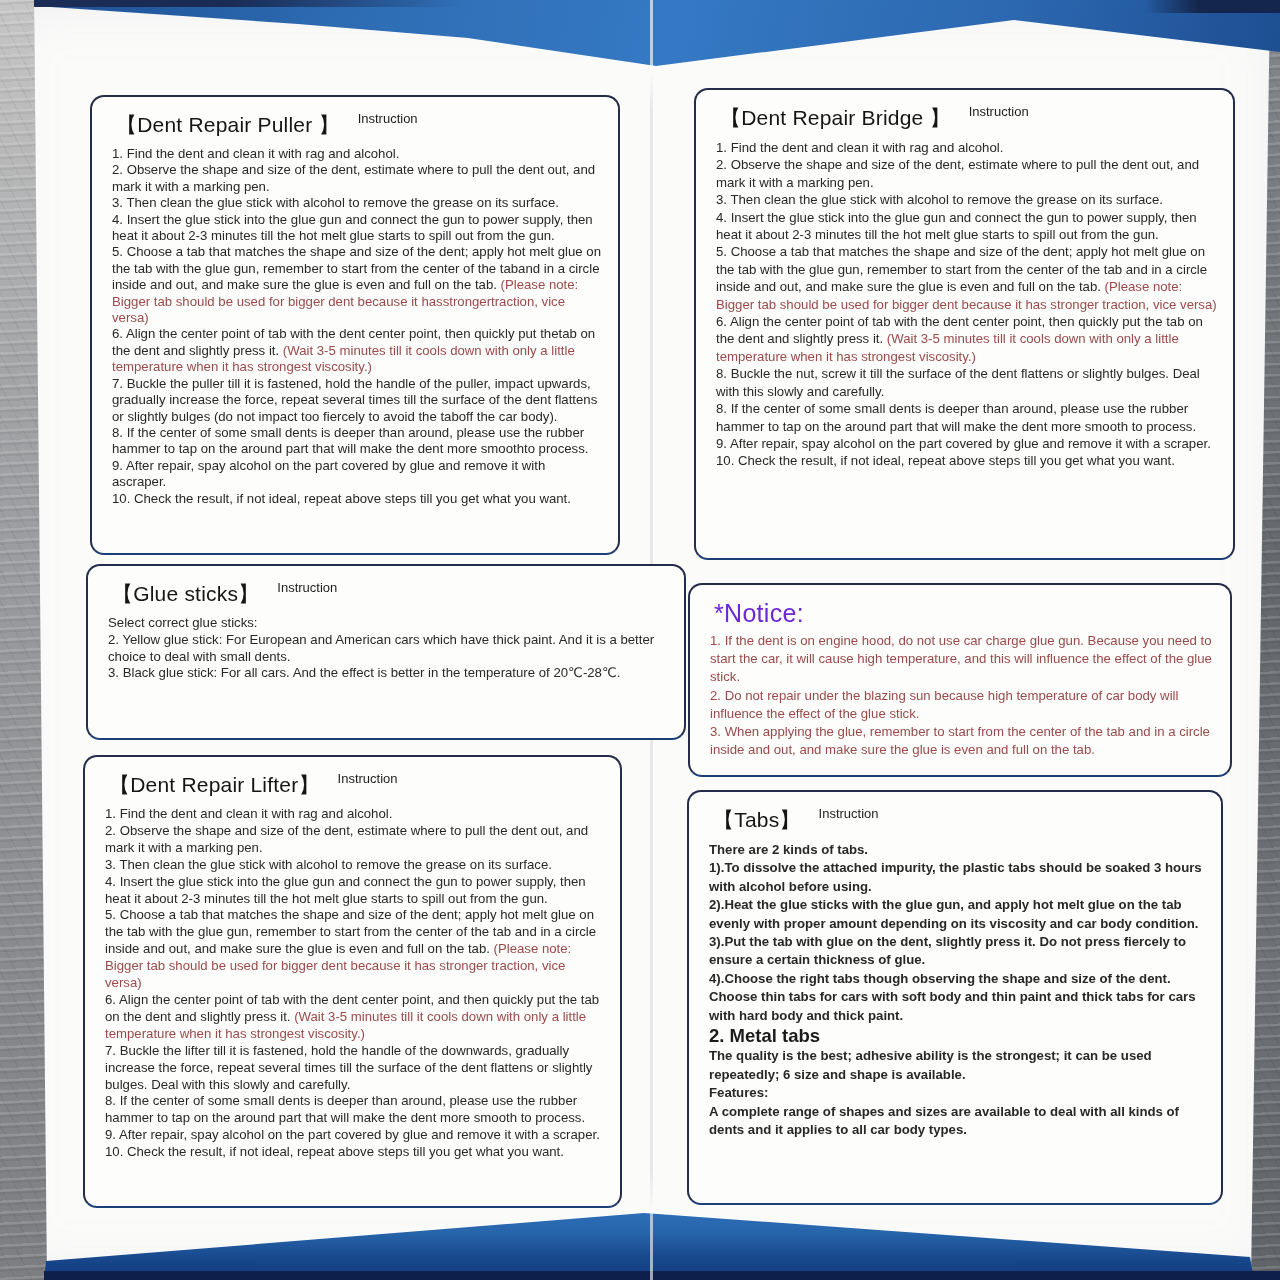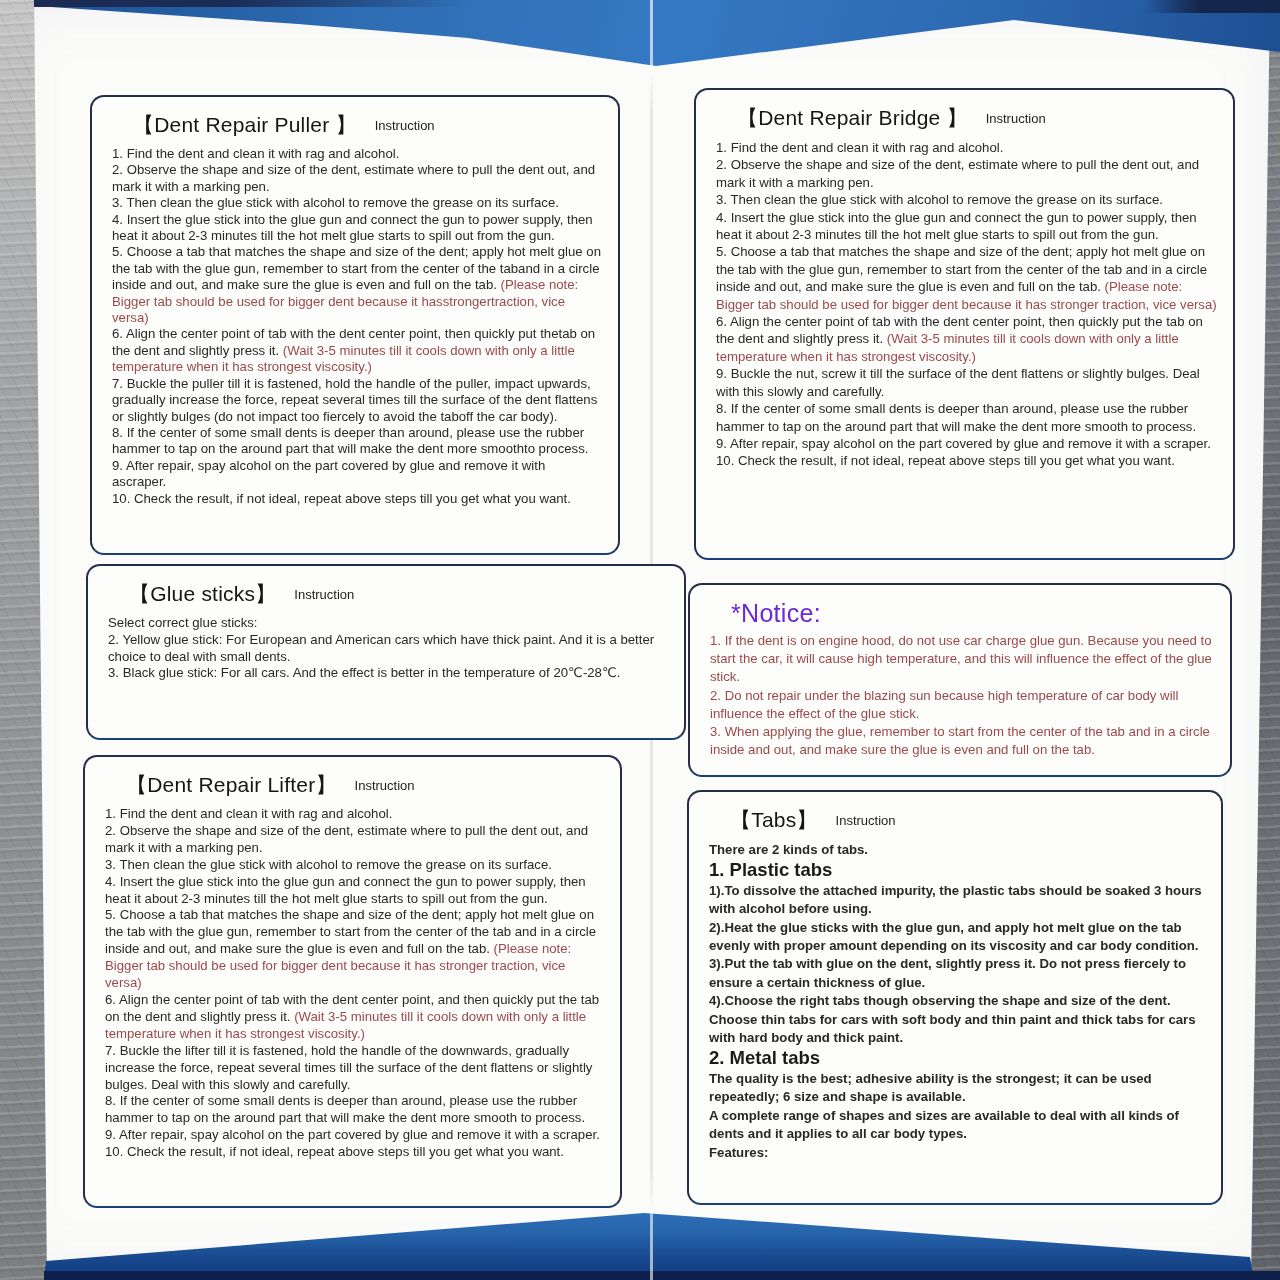--- a/index.html
+++ b/index.html
@@ -35,21 +35,21 @@
      filter:drop-shadow(0 -2px 2px rgba(25,35,48,.35));}
   .cover-bottom-navy{position:absolute;left:44px;right:0;bottom:0;height:9px;background:#0d1f4a;}
   .fold-line{position:absolute;left:650px;top:0;bottom:0;width:3px;
      background:linear-gradient(180deg,rgba(255,255,255,.65) 0,rgba(255,255,255,.65) 66px,
         rgba(120,130,145,.16) 110px,rgba(120,130,145,.16) 1170px,
         rgba(255,255,255,.6) 1218px,rgba(255,255,255,.6) 100%);}
 
   
   .panel{position:absolute;background:#fdfdfc;border:2.5px solid #242d49;border-radius:14px;
          border-bottom-color:#1c3f77;box-sizing:border-box;padding:12px 16px 8px 20px;color:#282828;}
-  .panel-head{display:flex;align-items:center;margin:2px 0 7px 21px;}
+  .panel-head{display:flex;align-items:flex-start;margin:2px 0 7px 4px;}
   .panel-title{font-size:21px;letter-spacing:.2px;color:#151515;}
   .panel-sub{font-size:13px;margin-left:18px;color:#1d1d1d;}
   .para{margin:0;font-size:13.2px;}
   .para .red{color:#9a4a4a;}
   .para.h2{font-size:18.5px;color:#1b1b1b;margin:2px 0;}
 
   #panel-puller {left:90px; top:95px; width:530px; height:460px;}
   #panel-glue   {left:86px; top:564px;width:600px; height:176px;}
   #panel-lifter {left:83px; top:755px;width:539px; height:453px;}
   #panel-bridge {left:694px;top:88px; width:541px; height:472px;}
@@ -137,21 +137,21 @@
       <span class="panel-title">【Dent Repair Bridge 】</span>
       <span class="panel-sub">Instruction</span>
     </div>
     <div class="panel-body">
         <p class="para"><span>1. Find the dent and clean it with rag and alcohol.</span></p>
         <p class="para"><span>2. Observe the shape and size of the dent, estimate where to pull the dent out, and mark it with a marking pen.</span></p>
         <p class="para"><span>3. Then clean the glue stick with alcohol to remove the grease on its surface.</span></p>
         <p class="para"><span>4. Insert the glue stick into the glue gun and connect the gun to power supply, then heat it about 2-3 minutes till the hot melt glue starts to spill out from the gun.</span></p>
         <p class="para"><span>5. Choose a tab that matches the shape and size of the dent; apply hot melt glue on the tab with the glue gun, remember to start from the center of the tab and in a circle inside and out, and make sure the glue is even and full on the tab. </span><span class="red">(Please note: Bigger tab should be used for bigger dent because it has stronger traction, vice versa)</span></p>
         <p class="para"><span>6. Align the center point of tab with the dent center point, then quickly put the tab on the dent and slightly press it. </span><span class="red">(Wait 3-5 minutes till it cools down with only a little temperature when it has strongest viscosity.)</span></p>
-        <p class="para"><span>9. Buckle the nut, screw it till the surface of the dent flattens or slightly bulges. Deal with this slowly and carefully.</span></p>
+        <p class="para"><span>8. Buckle the nut, screw it till the surface of the dent flattens or slightly bulges. Deal with this slowly and carefully.</span></p>
         <p class="para"><span>8. If the center of some small dents is deeper than around, please use the rubber hammer to tap on the around part that will make the dent more smooth to process.</span></p>
         <p class="para"><span>9. After repair, spay alcohol on the part covered by glue and remove it with a scraper.</span></p>
         <p class="para"><span>10. Check the result, if not ideal, repeat above steps till you get what you want.</span></p>
       </div>
   </section>
 
   <section class="panel" id="panel-notice">
     <div class="panel-head">
       <span class="panel-title">*Notice:</span>
     </div>
@@ -162,25 +162,24 @@
       </div>
   </section>
 
   <section class="panel" id="panel-tabs">
     <div class="panel-head">
       <span class="panel-title">【Tabs】</span>
       <span class="panel-sub">Instruction</span>
     </div>
     <div class="panel-body">
         <p class="para"><span>There are 2 kinds of tabs.</span></p>
-        <p class="para h2"><span>1. Plastic tabs</span></p>
         <p class="para"><span>1).To dissolve the attached impurity, the plastic tabs should be soaked 3 hours with alcohol before using.</span></p>
         <p class="para"><span>2).Heat the glue sticks with the glue gun, and apply hot melt glue on the tab evenly with proper amount depending on its viscosity and car body condition.</span></p>
         <p class="para"><span>3).Put the tab with glue on the dent, slightly press it. Do not press fiercely to ensure a certain thickness of glue.</span></p>
         <p class="para"><span>4).Choose the right tabs though observing the shape and size of the dent. Choose thin tabs for cars with soft body and thin paint and thick tabs for cars with hard body and thick paint.</span></p>
         <p class="para h2"><span>2. Metal tabs</span></p>
         <p class="para"><span>The quality is the best; adhesive ability is the strongest; it can be used repeatedly; 6 size and shape is available.</span></p>
+        <p class="para"><span>Features:</span></p>
         <p class="para"><span>A complete range of shapes and sizes are available to deal with all kinds of dents and it applies to all car body types.</span></p>
-        <p class="para"><span>Features:</span></p>
       </div>
   </section>
 
 </div>
 
 </body></html>

